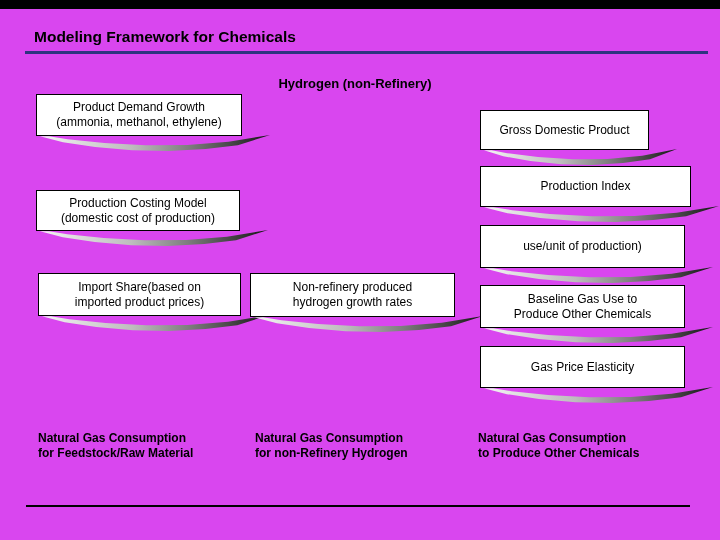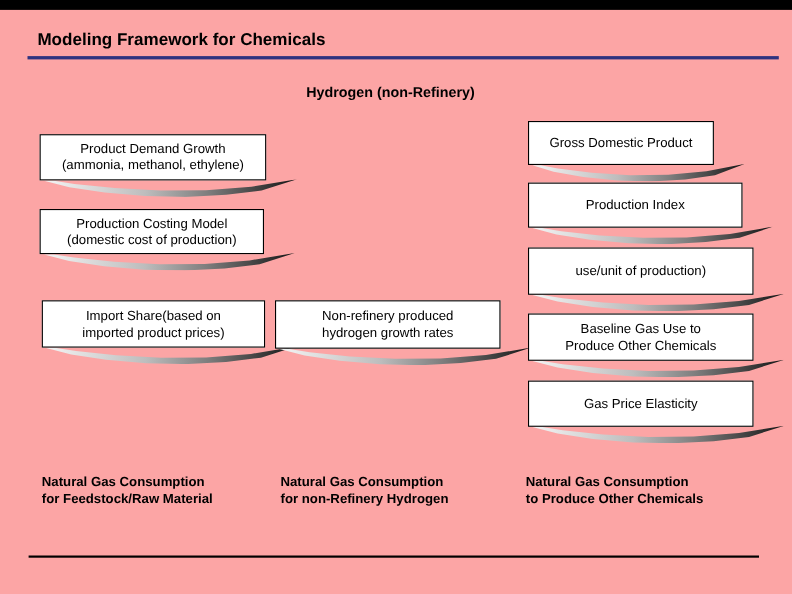--- a/index.html
+++ b/index.html
@@ -1,17 +1,17 @@
 <!DOCTYPE html>
 <html><head>
 <meta charset="utf-8">
 <style>
   html,body{margin:0;padding:0;background:#fff;}
   #slide{
-    position:relative;width:720px;height:540px;background:#fca5a5;
+    position:relative;width:720px;height:540px;background:#d946ef;
     font-family:"Liberation Sans", sans-serif;color:#000;overflow:hidden;
   }
   .topbar{position:absolute;left:0;top:0;width:720px;height:9px;background:#000;}
   .title{
     position:absolute;left:34px;top:28px;font-size:15.5px;font-weight:bold;
     white-space:nowrap;color:#000;
   }
   .org{
     position:absolute;right:14px;top:31px;font-size:13px;font-weight:bold;
     white-space:nowrap;color:#2e3380;
@@ -33,26 +33,26 @@
     font-size:12px;line-height:15px;text-align:center;
   }
   .node-box span{display:block;white-space:nowrap;}
   .swoosh{
     position:absolute;top:100%;margin-top:-1px;left:4px;height:16px;z-index:1;
     width:calc(100% + 24px);
     background:linear-gradient(90deg,#f4f4f4 0%,#bdbdbd 40%,#7d7d7d 65%,#141414 100%);
     clip-path:polygon(0 8%,10% 45%,24% 75%,40% 95%,56% 100%,72% 88%,86% 64%,100% 0,82% 42%,64% 62%,46% 64%,28% 50%,12% 26%,4% 8%);
   }
   
-  .n-l1{left:36px;top:122px;width:206px;height:42px;}
+  .n-l1{left:36px;top:94px;width:206px;height:42px;}
   .n-l2{left:36px;top:190px;width:204px;height:41px;}
   .n-l3{left:38px;top:273px;width:203px;height:43px;}
   .n-m1{left:250px;top:273px;width:205px;height:44px;}
   .n-r1{left:480px;top:110px;width:169px;height:40px;}
-  .n-r2{left:480px;top:166px;width:195px;height:41px;}
+  .n-r2{left:480px;top:166px;width:211px;height:41px;}
   .n-r3{left:480px;top:225px;width:205px;height:43px;}
   .n-r4{left:480px;top:285px;width:205px;height:43px;}
   .n-r5{left:480px;top:346px;width:205px;height:42px;}
 
   .output{
     position:absolute;top:431px;font-size:12px;font-weight:bold;line-height:15px;
     text-align:left;
   }
   .output span{display:block;white-space:nowrap;}
   .o1{left:38px;width:210px;}

